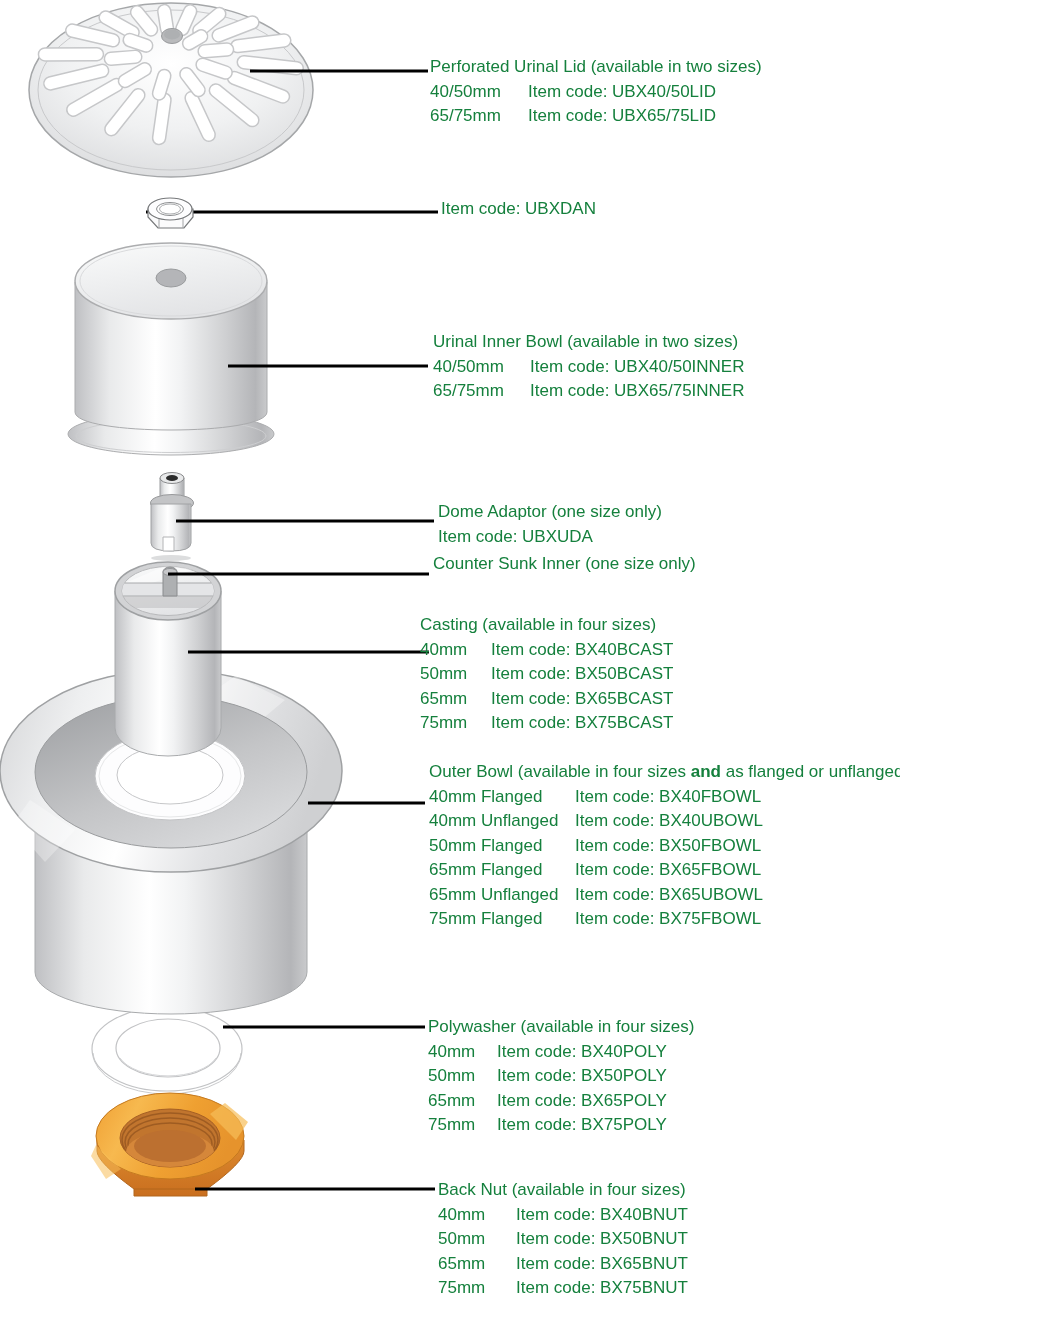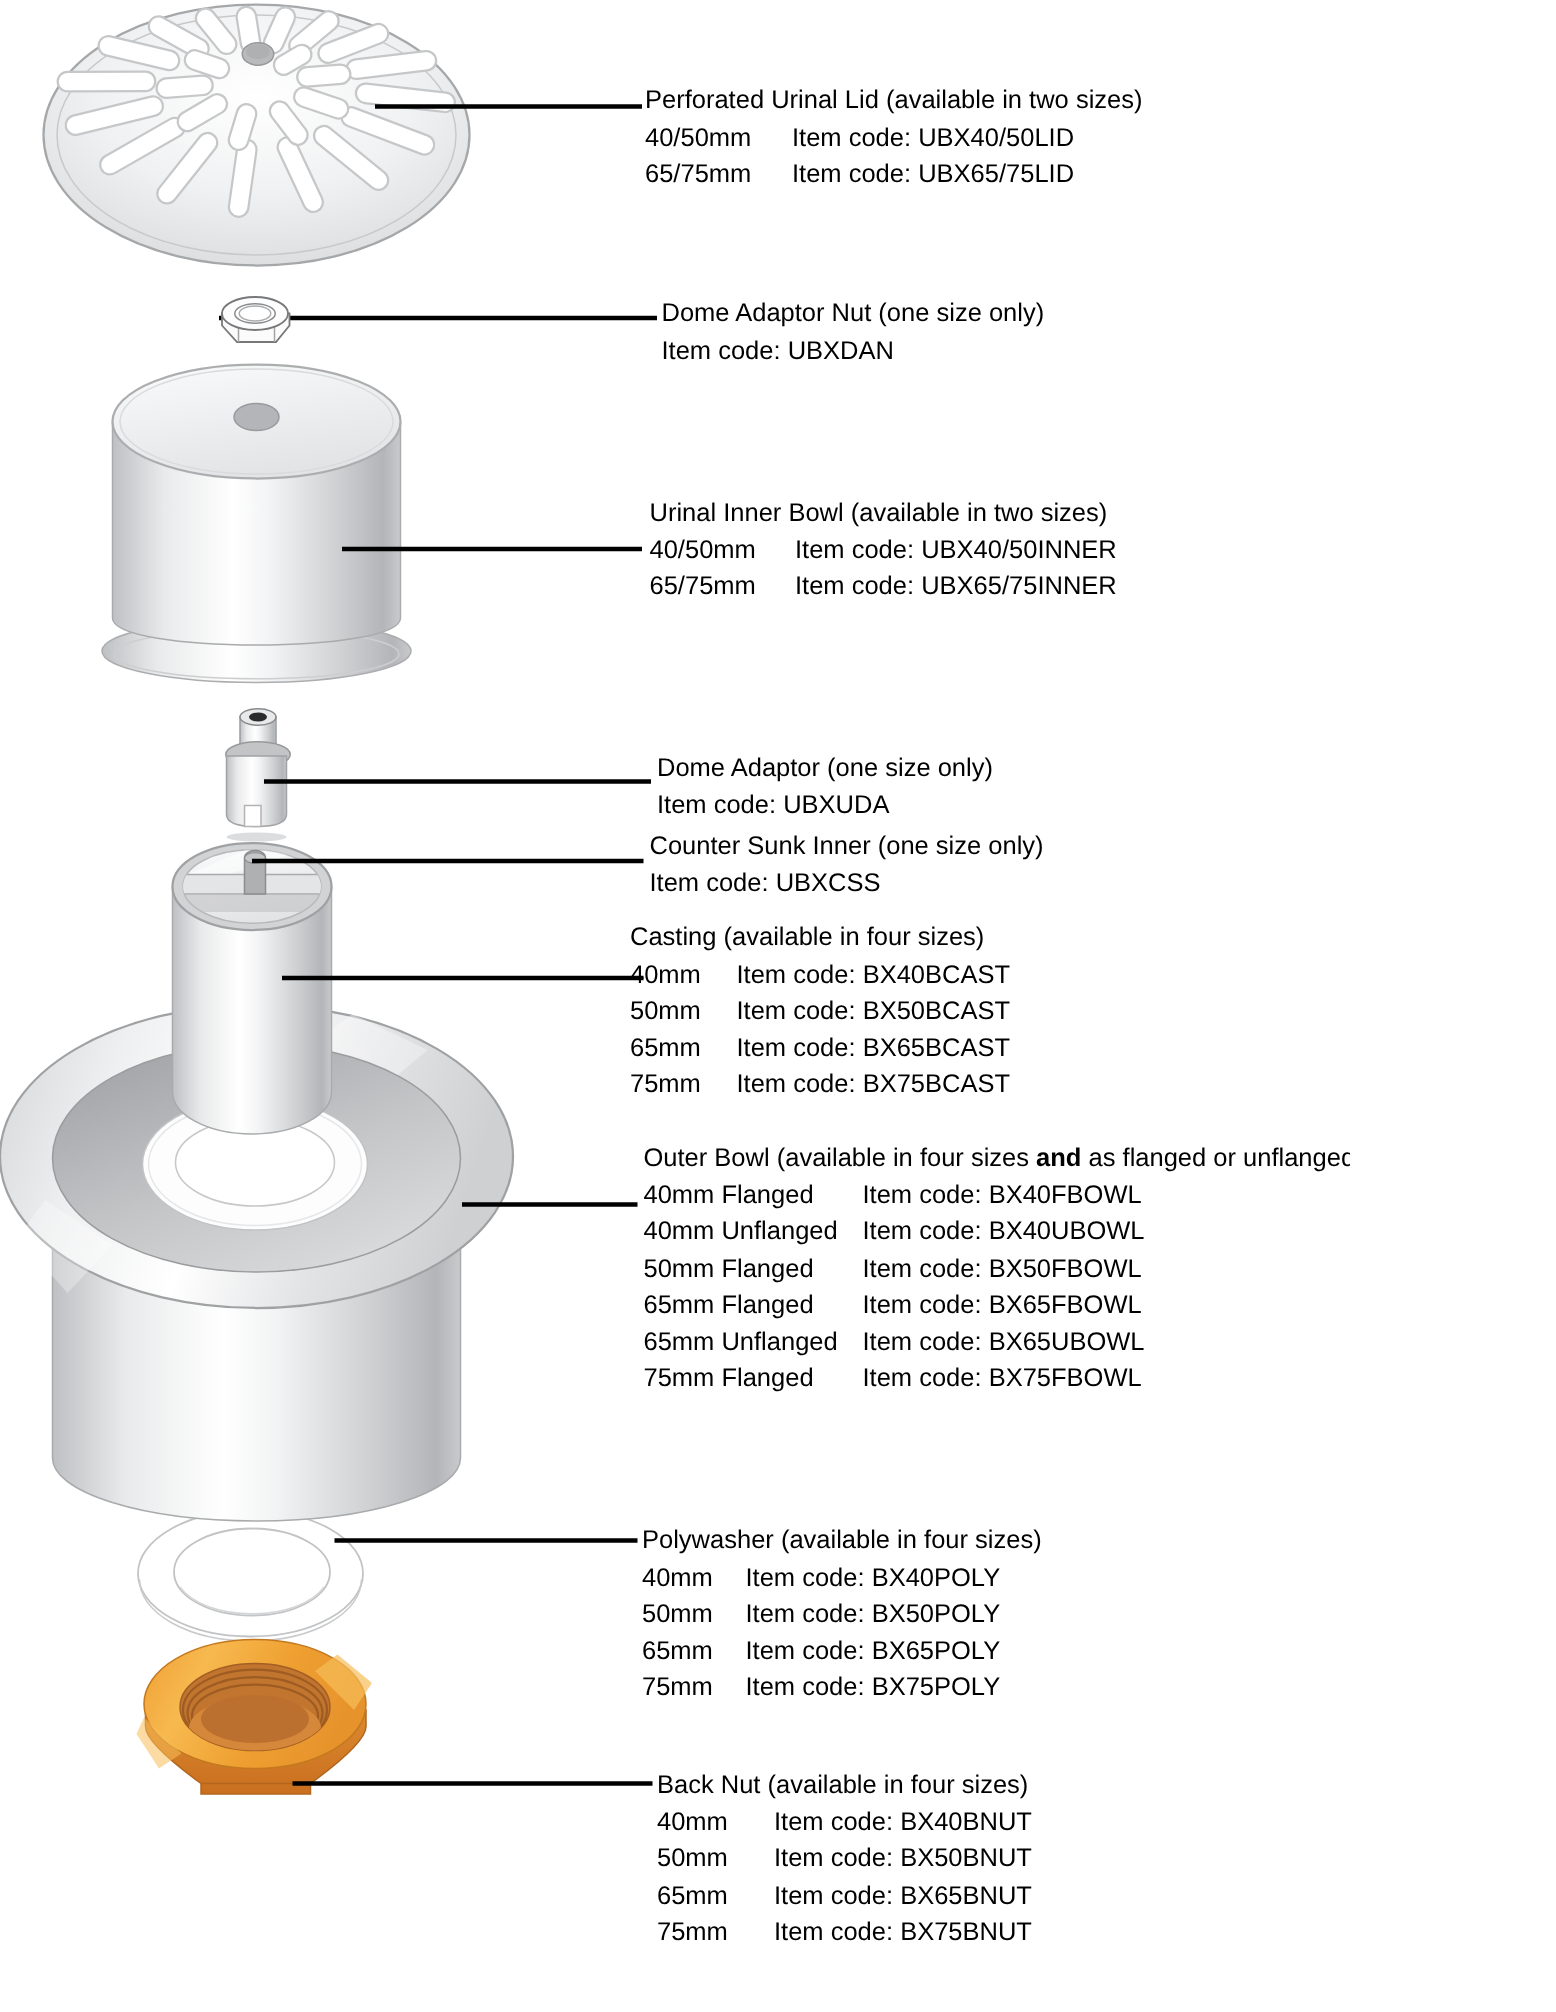--- a/index.html
+++ b/index.html
@@ -1,17 +1,17 @@
 <!DOCTYPE html>
 <html><head>
 <meta charset="utf-8">
 <style>
   html,body{margin:0;padding:0;background:#fff;}
   #page{position:relative;width:900px;height:1341px;background:#ffffff;overflow:hidden;
-        font-family:"Liberation Sans",sans-serif;color:#000000;}
+        font-family:"Liberation Sans",sans-serif;color:#15803d;}
   #art{position:absolute;left:0;top:0;}
   .label{position:absolute;font-size:17px;line-height:24.5px;white-space:nowrap;}
   .label .t{font-weight:normal;}
   .label .t b{font-weight:bold;text-align:right;}
   .r{display:flex;}
   .s{flex-shrink:0;}
   .w98{width:98px;} .w97{width:97px;} .w71{width:71px;}
   .w146{width:146px;} .w69{width:69px;} .w78{width:78px;}
 </style>
 </head>
@@ -222,21 +222,20 @@
       <span class="s w98">40/50mm</span>
       <span class="c">Item code: UBX40/50LID</span>
       </div>
     <div class="r">
       <span class="s w98">65/75mm</span>
       <span class="c">Item code: UBX65/75LID</span>
       </div>
   </div>
 
   <div class="label" style="left:441px;top:197px">
-    <div class="t">Dome Adaptor Nut (one size only)</div>
     <div class="r">
       <span class="c">Item code: UBXDAN</span>
       </div>
   </div>
 
   <div class="label" style="left:433px;top:330px">
     <div class="t">Urinal Inner Bowl (available in two sizes)</div>
     <div class="r">
       <span class="s w97">40/50mm</span>
       <span class="c">Item code: UBX40/50INNER</span>
@@ -249,23 +248,20 @@
 
   <div class="label" style="left:438px;top:500px">
     <div class="t">Dome Adaptor (one size only)</div>
     <div class="r">
       <span class="c">Item code: UBXUDA</span>
       </div>
   </div>
 
   <div class="label" style="left:433px;top:552px">
     <div class="t">Counter Sunk Inner (one size only)</div>
-    <div class="r">
-      <span class="c">Item code: UBXCSS</span>
-      </div>
   </div>
 
   <div class="label" style="left:420px;top:613px">
     <div class="t">Casting (available in four sizes)</div>
     <div class="r">
       <span class="s w71">40mm</span>
       <span class="c">Item code: BX40BCAST</span>
       </div>
     <div class="r">
       <span class="s w71">50mm</span>

